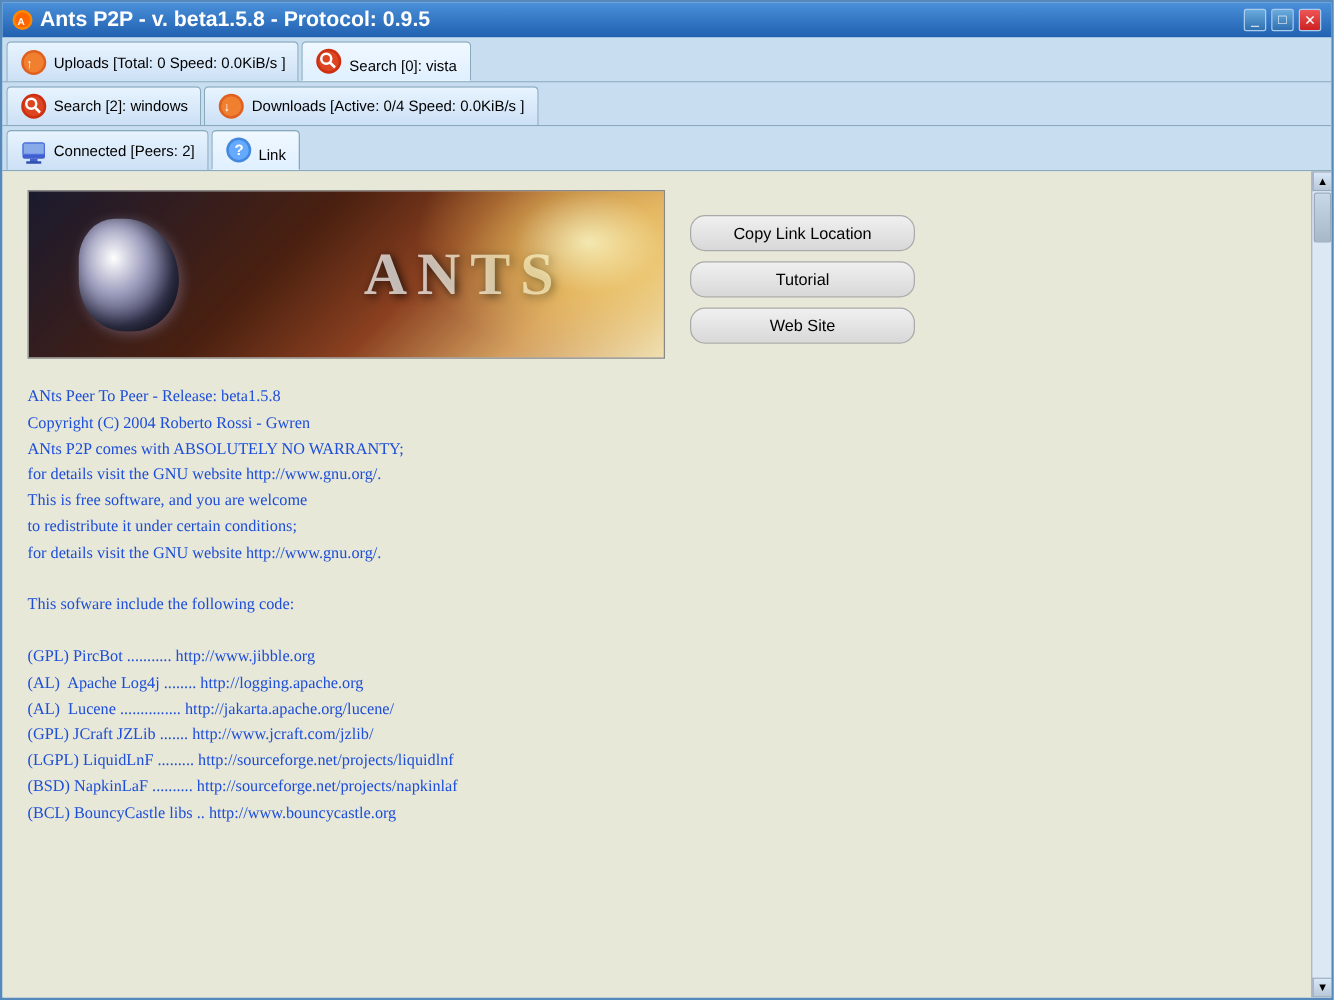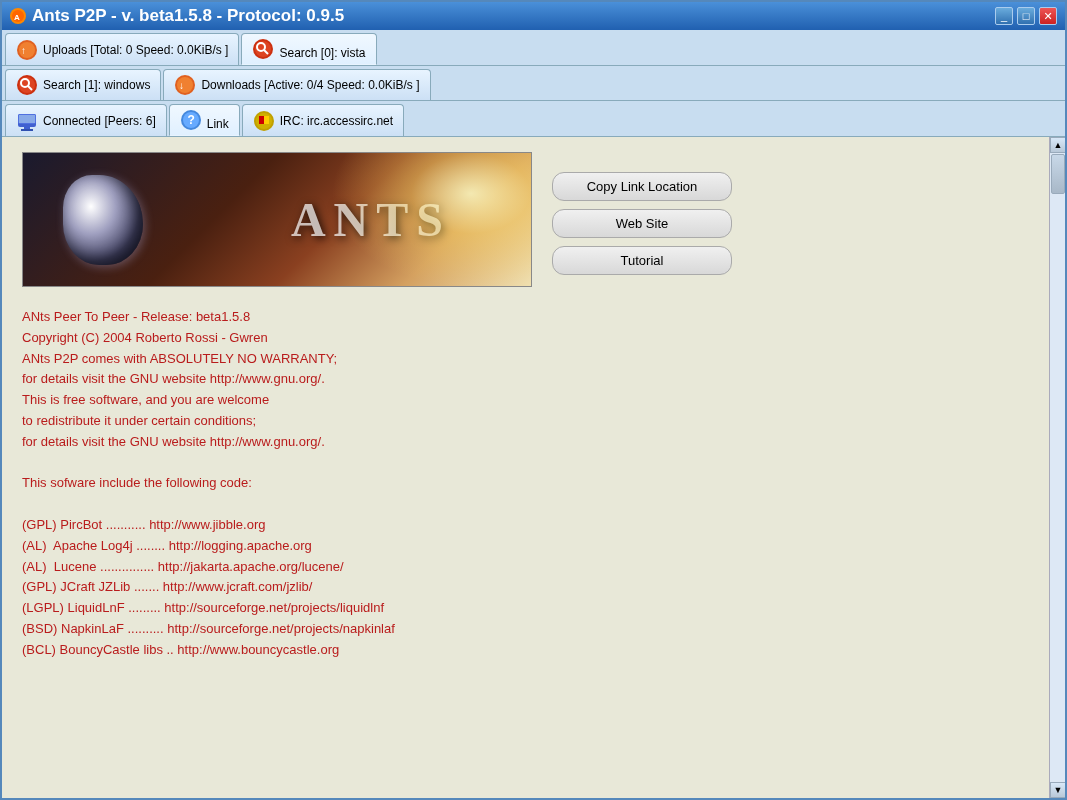--- a/index.html
+++ b/index.html
@@ -195,23 +195,23 @@
       padding: 6px 20px;
       background: linear-gradient(to bottom, #f0f0f0, #d8d8d8);
       border: 1px solid #aaa;
       border-radius: 12px;
       cursor: pointer;
       font-size: 13px;
       min-width: 180px;
       text-align: center;
     }
     .info-text {
-      font-family: Liberation Sans, sans-serif;
+      font-family: Liberation Serif, serif;
       font-size: 13px;
-      color: #b91c1c;
+      color: #1d4ed8;
       line-height: 1.6;
       white-space: pre-wrap;
     }
     
     .search-icon-svg {
       width: 22px;
       height: 22px;
     }
     .upload-icon {
       width: 22px;
@@ -277,75 +277,66 @@
   </div>
 
   <div class="tabs-row2">
     <div class="tab">
       <svg class="search-icon-svg" viewBox="0 0 22 22">
         <circle cx="11" cy="11" r="10" fill="#cc3010"></circle>
         <circle cx="11" cy="11" r="8" fill="#dd4422"></circle>
         <circle cx="9" cy="9" r="4" fill="none" stroke="white" stroke-width="2"></circle>
         <line x1="12" y1="12" x2="16" y2="16" stroke="white" stroke-width="2"></line>
       </svg>
-      <span>Search [1]: windows</span>
+      <span>Search [2]: windows</span>
     </div>
     <div class="tab">
       <svg class="download-icon" viewBox="0 0 22 22">
         <circle cx="11" cy="11" r="10" fill="#e06020"></circle>
         <circle cx="11" cy="11" r="8" fill="#f08030"></circle>
         <text x="5" y="15" font-size="10" fill="white" font-weight="bold">↓</text>
       </svg>
       <span>Downloads [Active: 0/4 Speed: 0.0KiB/s ]</span>
     </div>
   </div>
 
   <div class="tabs-row3">
     <div class="tab">
       <svg class="connected-icon" viewBox="0 0 22 22">
         <rect x="2" y="4" width="18" height="13" rx="2" fill="#4060d0"></rect>
         <rect x="2" y="4" width="18" height="10" rx="2" fill="#5070e0"></rect>
         <rect x="3" y="5" width="16" height="8" fill="#88aae8"></rect>
         <rect x="8" y="17" width="6" height="3" fill="#4060d0"></rect>
         <rect x="5" y="19" width="12" height="2" fill="#3050b0"></rect>
       </svg>
-      <span>Connected [Peers: 6]</span>
+      <span>Connected [Peers: 2]</span>
     </div>
     <div class="tab active">
       <svg class="help-icon" viewBox="0 0 22 22">
         <circle cx="11" cy="11" r="10" fill="#4488dd"></circle>
         <circle cx="11" cy="11" r="8" fill="#66aaff"></circle>
         <text x="7.5" y="15" font-size="12" fill="white" font-weight="bold">?</text>
       </svg>
       <span>Link</span>
-    </div>
-    <div class="tab">
-      <svg class="irc-icon" viewBox="0 0 22 22">
-        <circle cx="11" cy="11" r="10" fill="#c0a000"></circle>
-        <circle cx="11" cy="11" r="8" fill="#d0b000"></circle>
-        <rect x="6" y="6" width="5" height="8" fill="#cc0000"></rect>
-        <rect x="11" y="6" width="5" height="8" fill="#ffcc00"></rect>
-      </svg>
-      <span>IRC: irc.accessirc.net</span>
     </div>
   </div>
 
   <div class="main-content">
     <div class="content-area">
 
       <div class="banner-section">
         <div class="banner-image">
           <div class="banner-orb"></div>
           <div class="banner-text-overlay">ANTS</div>
           <div class="banner-light"></div>
         </div>
         <div class="action-buttons">
           <button class="action-btn">Copy Link Location</button>
+          <button class="action-btn">Tutorial</button>
           <button class="action-btn">Web Site</button>
-          <button class="action-btn">Tutorial</button>
         </div>
       </div>
 
       <div class="info-text">ANts Peer To Peer - Release: beta1.5.8
 Copyright (C) 2004 Roberto Rossi - Gwren
 ANts P2P comes with ABSOLUTELY NO WARRANTY;
 for details visit the GNU website http://www.gnu.org/.
 This is free software, and you are welcome
 to redistribute it under certain conditions;
 for details visit the GNU website http://www.gnu.org/.

